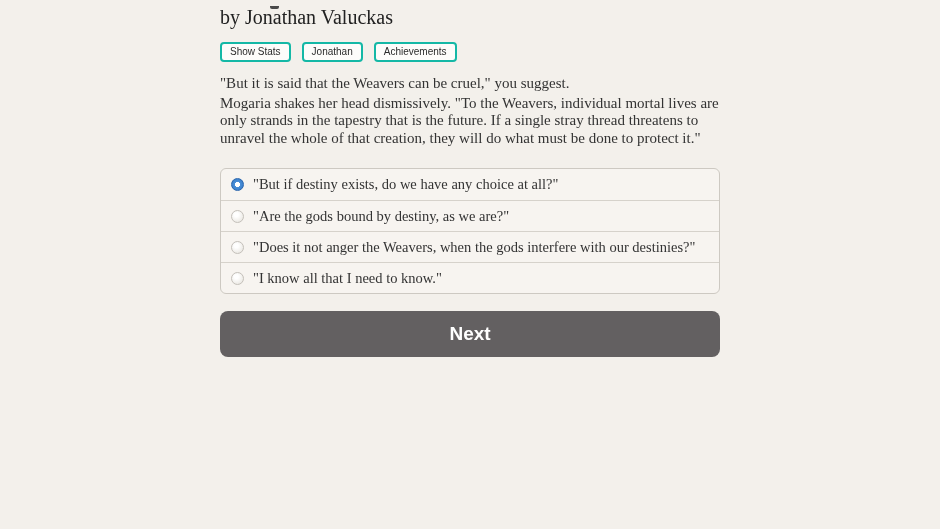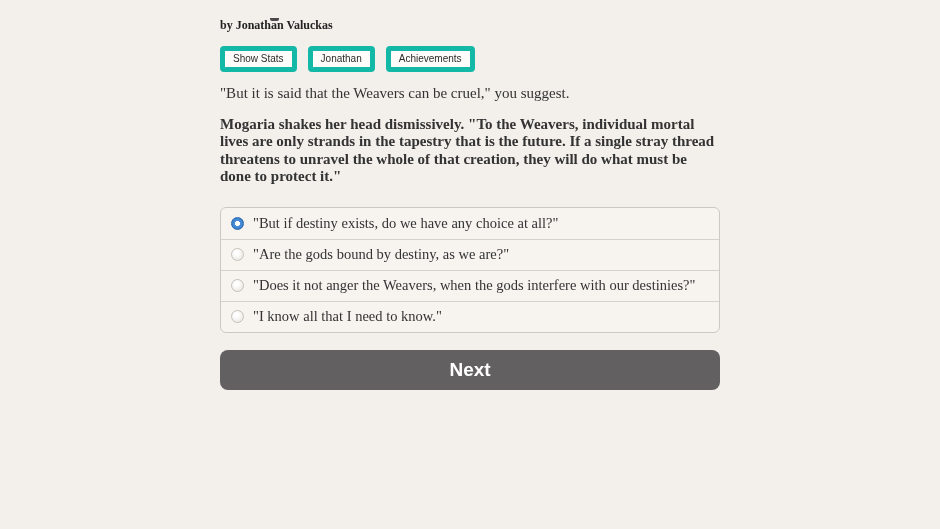--- a/index.html
+++ b/index.html
@@ -16,52 +16,51 @@
     position: relative;
   }
   .clipped-title-remnant {
     position: absolute;
     left: 50px; top: 0;
     width: 9px; height: 3px;
     background: #4a4a4a;
     border-radius: 0 0 2px 2px;
   }
   .byline {
-    margin-top: 18px;
-    font-size: 12px;
-    font-weight: bold;
+    margin-top: 6px;
+    font-size: 20px;
+    font-weight: normal;
     color: #222;
   }
   .toolbar {
     margin-top: 13px;
     display: flex;
     gap: 11px;
   }
   .pill {
     font-family: "Liberation Sans", sans-serif;
     font-size: 10px;
     line-height: 1;
     color: #2b2b2b;
     background: #fdfcfa;
-    border: 5px solid #14b8a6;
+    border: 2px solid #14b8a6;
     border-radius: 4px;
     padding: 3px 8px;
     cursor: pointer;
     white-space: nowrap;
   }
   .quote-para {
     margin-top: 13px;
     font-size: 15px;
     line-height: 17.5px;
   }
   .main-para {
-    margin-top: 13px;
+    margin-top: 2px;
     font-size: 15px;
     line-height: 17.5px;
-    font-weight: bold;
   }
   .choices {
     margin-top: 21px;
     background: #f7f4f0;
     border: 1px solid #cdc9c2;
     border-radius: 6px;
     overflow: hidden;
   }
   .choice-row {
     display: flex;
@@ -87,21 +86,21 @@
   .choice-row.selected .radio {
     background: radial-gradient(circle, #ffffff 0 2.4px, #4b90d8 2.6px, #2f74c4 100%);
     border: 1px solid #2a66ad;
   }
   .next-btn {
     display: flex;
     align-items: center;
     justify-content: center;
     margin-top: 17px;
     width: 500px;
-    height: 40px;
+    height: 46px;
     background: #636061;
     border: none;
     border-radius: 8px;
     color: #ffffff;
     font-family: "Liberation Sans", sans-serif;
     font-weight: bold;
     font-size: 19px;
     cursor: pointer;
   }
 </style>

